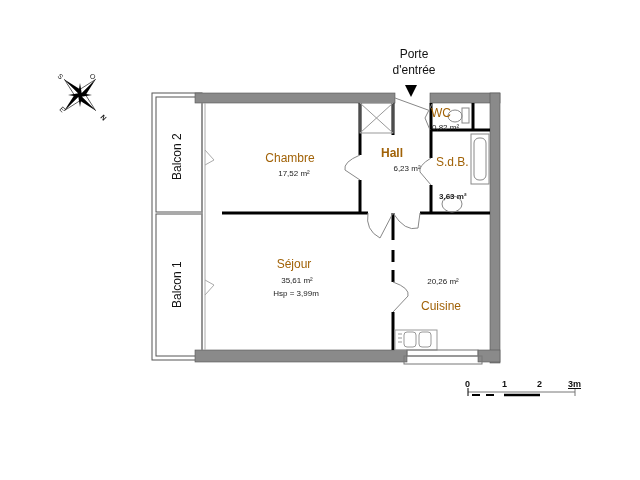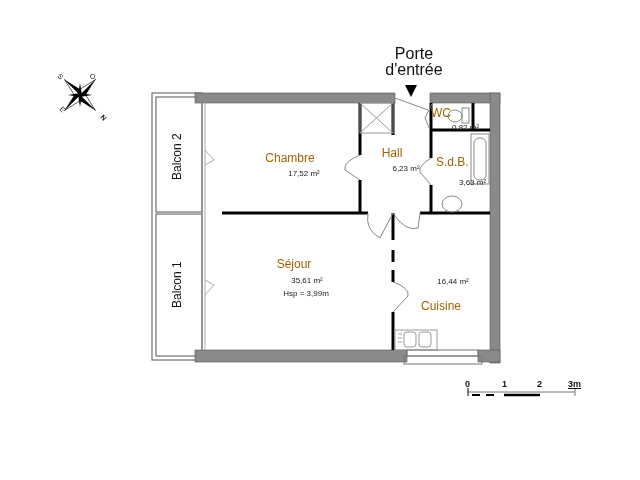--- a/index.html
+++ b/index.html
@@ -1,23 +1,23 @@
 <!DOCTYPE html>
 <html><head>
 <meta charset="utf-8">
 <style>
   html, body { margin:0; padding:0; background:#ffffff; }
   body { width:640px; height:480px; position:relative; overflow:hidden; font-family:"Liberation Sans", sans-serif; color:#111; }
   svg { position:absolute; left:0; top:0; }
   .lbl { position:absolute; white-space:nowrap; font-family:"Liberation Sans", sans-serif; }
   .room-name { font-size:12px; color:#a16207; }
-  .room-area { font-size:8px; color:#222;padding-left:20px; }
+  .room-area { font-size:8px; color:#222; }
   .center { transform:translateX(-50%); text-align:center; }
   .vert { transform-origin:left top; transform:rotate(-90deg); font-size:12px; }
-  .entry { font-size:16px; line-height:16px; text-align:center; }
+  .entry { font-size:12px; line-height:16px; text-align:center; }
   .scale-lbl { font-size:9px; font-weight:bold; }
 </style>
 </head>
 <body>
 
 <svg width="640" height="480" viewBox="0 0 640 480">
 
   <g fill="none" stroke="#555" stroke-width="1">
     <rect x="152" y="93" width="50" height="267"></rect>
     <rect x="156" y="97" width="46" height="115"></rect>
@@ -132,35 +132,35 @@
 </svg>
 
 <div class="lbl entry center" style="left:414px; top:46px;">
   <div>Porte</div>
   <div>d'entrée</div>
 </div>
 
 <div class="lbl room-name center" style="left:290px; top:151px;">Chambre</div>
 <div class="lbl room-area center" style="left:294px; top:169px;">17,52 m²</div>
 
-<div class="lbl room-name center" style="left:392px; top:146px;">Hall</div>
-<div class="lbl room-area center" style="left:396px; top:164px;">6,23 m²</div>
+<div class="lbl room-name center" style="left:392px; top:146px;font-weight:bold;">Hall</div>
+<div class="lbl room-area center" style="left:407px; top:164px;">6,23 m²</div>
 
 <div class="lbl room-name" style="left:431px; top:106px;">WC</div>
 <div class="lbl room-area" style="left:432px; top:123px;">0,82 m²</div>
 
 <div class="lbl room-name" style="left:436px; top:155px;">S.d.B.</div>
-<div class="lbl room-area" style="left:439px; top:178px;">3,63 m²</div>
+<div class="lbl room-area" style="left:439px; top:192px;font-weight:bold;">3,63 m²</div>
 
 <div class="lbl room-name center" style="left:294px; top:257px;">Séjour</div>
 <div class="lbl room-area center" style="left:297px; top:276px;">35,61 m²</div>
 <div class="lbl room-area center" style="left:296px; top:289px;">Hsp = 3,99m</div>
 
 <div class="lbl room-name center" style="left:441px; top:261px;margin-top:38px;">Cuisine</div>
-<div class="lbl room-area center" style="left:443px; top:277px;">16,44 m²</div>
+<div class="lbl room-area center" style="left:443px; top:277px;">20,26 m²</div>
 
 <div class="lbl vert" style="left:170px; top:180px;">Balcon 2</div>
 <div class="lbl vert" style="left:170px; top:308px;">Balcon 1</div>
 
 <div class="lbl" style="left:58px; top:73px; font-size:7px; transform:rotate(45deg);">S</div>
 <div class="lbl" style="left:90px; top:73px; font-size:7px; transform:rotate(45deg);">O</div>
 <div class="lbl" style="left:60px; top:106px; font-size:7px; transform:rotate(45deg);">E</div>
 <div class="lbl" style="left:101px; top:114px; font-size:7px; font-weight:bold; transform:rotate(45deg);">N</div>
 
 <div class="lbl scale-lbl" style="left:465px; top:379px;">0</div>

